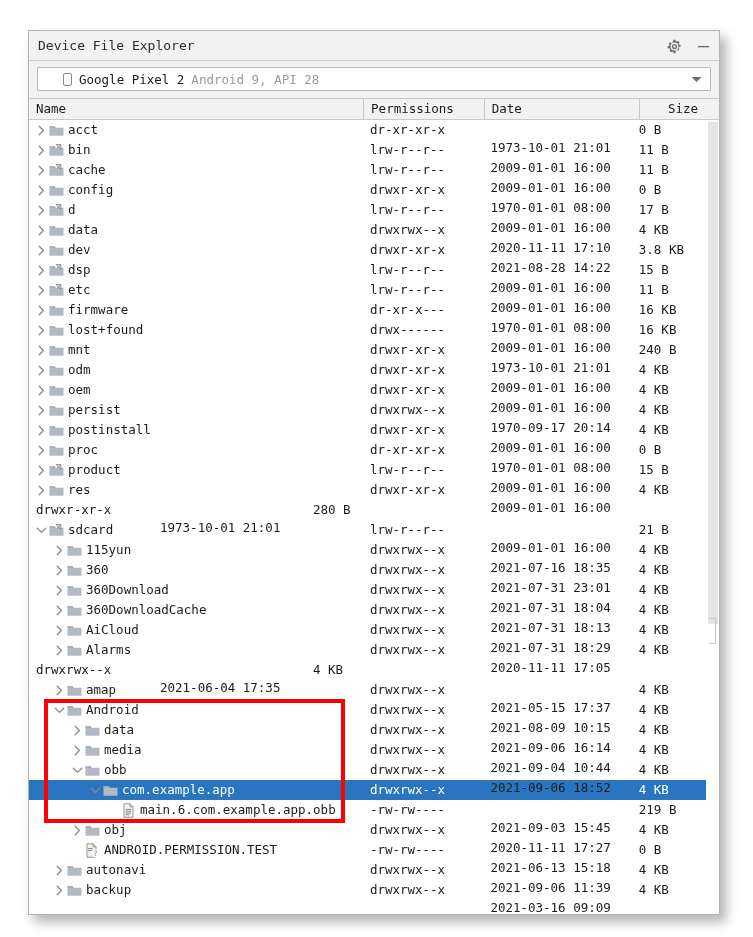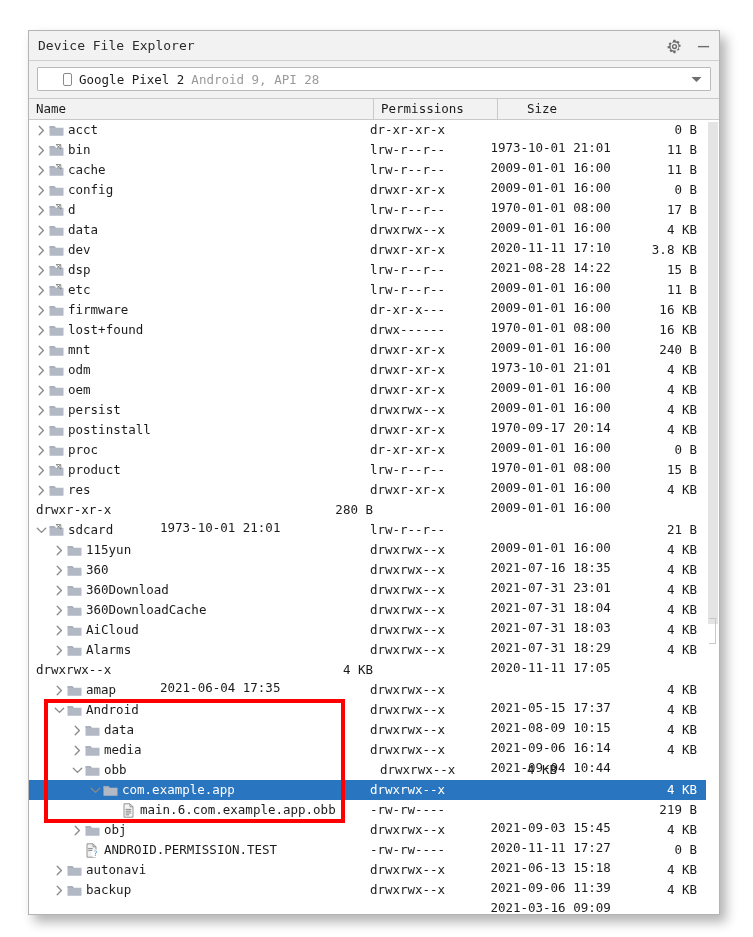--- a/index.html
+++ b/index.html
@@ -178,21 +178,21 @@
     overflow: hidden;
   }
   .cell-name {
     width: 344px;
     display: flex;
     align-items: flex-start;
     padding-left: 6px;
   }
   .cell-perm { width: 124px; padding-left: 7px; }
   .cell-date { width: 160px; padding-left: 7px; margin-top: 36px; }
-  .cell-size { width: 82px; padding-right: 22px; text-align: right; }
+  .cell-size { width: 82px; padding-right: 22px; }
 
   .twisty {
     width: 13px;
     height: 20px;
     flex: 0 0 auto;
     display: flex;
     align-items: center;
     justify-content: center;
     cursor: pointer;
   }
@@ -284,20 +284,21 @@
             </svg>
         </span>
       </div>
     </div>
 
     <div class="table-wrap">
 
       <div class="col-head">
         <div class="ch c-name">Name</div>
         <div class="ch c-perm sep">Permissions</div>
+        <div class="ch c-date sep">Date</div>
         <div class="ch c-size sep">Size</div>
       </div>
 
       <div class="rows" id="rows">
           <div class="row">
             <div class="cell cell-name">
               <span style="display: inline-block; flex: 0 0 auto; width: 0px;"></span>
               <div class="twisty">
                 <svg width="9" height="11" viewBox="0 0 9 11">
                   <path d="M2.2 1.3 L6.4 5.5 L2.2 9.7" fill="none" stroke="#8a8a8a" stroke-width="1.3" stroke-linecap="round" stroke-linejoin="round"></path>
@@ -784,21 +785,21 @@
               </div>
               <div class="ficon">
                 <svg width="15" height="13" viewBox="0 0 15 13">
                   <path d="M0.5 2.2 h5.1 l1.2 1.5 H14.5 v8.0 H0.5 Z" fill="#b2b9c4"></path>
                   <path d="M0.5 2.2 h5.1 l1.2 1.5 H0.5 Z" fill="#a4abb7"></path>
                 </svg>
               </div>
               <span class="label">360DownloadCache</span>
             </div>
             <div class="cell cell-perm">drwxrwx--x</div>
-            <div class="cell cell-date">2021-07-31 18:03</div>
+            <div class="cell cell-date">2021-07-31 18:13</div>
             <div class="cell cell-size">4 KB</div>
           </div>
           <div class="row">
             <div class="cell cell-name">
               <span style="display: inline-block; flex: 0 0 auto; width: 18px;"></span>
               <div class="twisty">
                 <svg width="9" height="11" viewBox="0 0 9 11">
                   <path d="M2.2 1.3 L6.4 5.5 L2.2 9.7" fill="none" stroke="#8a8a8a" stroke-width="1.3" stroke-linecap="round" stroke-linejoin="round"></path>
                 </svg>
               </div>
@@ -929,20 +930,21 @@
               </div>
               <div class="ficon">
                 <svg width="15" height="13" viewBox="0 0 15 13">
                   <path d="M0.5 2.2 h5.1 l1.2 1.5 H14.5 v8.0 H0.5 Z" fill="#b2b9c4"></path>
                   <path d="M0.5 2.2 h5.1 l1.2 1.5 H0.5 Z" fill="#a4abb7"></path>
                 </svg>
               </div>
               <span class="label">obb</span>
             </div>
             <div class="cell cell-perm">drwxrwx--x</div>
+            <div class="cell cell-date">2021-09-06 18:52</div>
             <div class="cell cell-size">4 KB</div>
           </div>
           <div class="row selected">
             <div class="cell cell-name">
               <span style="display: inline-block; flex: 0 0 auto; width: 54px;"></span>
               <div class="twisty">
                 <svg width="11" height="9" viewBox="0 0 11 9">
                   <path d="M1.3 2.2 L5.5 6.4 L9.7 2.2" fill="none" stroke="#8a8a8a" stroke-width="1.3" stroke-linecap="round" stroke-linejoin="round"></path>
                 </svg>
               </div>

